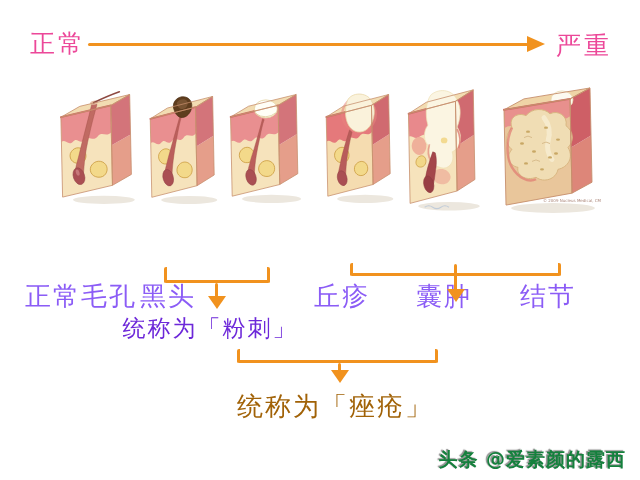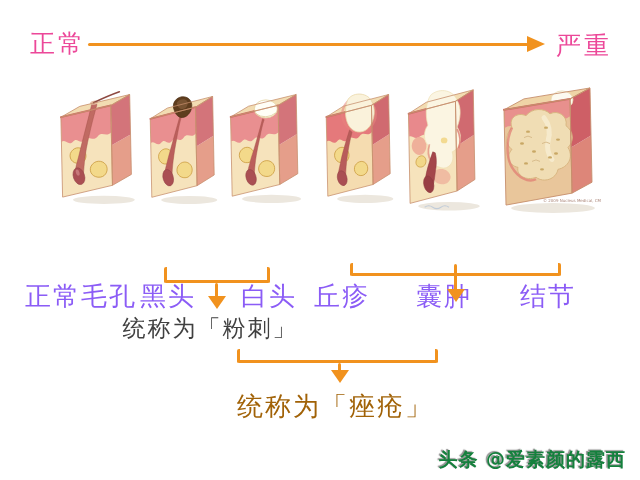--- a/index.html
+++ b/index.html
@@ -57,21 +57,21 @@
     border-right: 9px solid transparent;
     border-top: 13px solid #F1921E;
   }
 
   .caption {
     transform: translateX(-50%);
     font-size: 23px;
     letter-spacing: 2px;
     white-space: nowrap;
   }
-  .caption-light { color: #404040; }
+  .caption-light { color: #6d28d9; }
   .caption-dark  { color: #a16207; font-size: 26px; }
 
   
   .watermark {
     top: 447px; right: 14px;
     font-size: 19px; font-weight: bold; letter-spacing: 1px;
     color: #15803d;
     text-shadow: -1.5px -1.5px 1px #8e8e8e, 1px 1px 0 #ffffff;
     white-space: nowrap;
   }
@@ -248,21 +248,20 @@
         <polygon points="6,26 72,15 74,110 8,122"></polygon>
         <polygon points="72,15 92,4 94,99 74,110"></polygon>
       </g>
     </svg>
   </div>
 
   <div class="abs credit">© 2009 Nucleus Medical, CM</div>
 
   <div class="abs stage-label" style="left:81px;">正常毛孔</div>
   <div class="abs stage-label" style="left:168px;">黑头</div>
-  <div class="abs stage-label" style="left:269px;">白头</div>
   <div class="abs stage-label" style="left:342px;font-family:Liberation Mono, monospace;">丘疹</div>
   <div class="abs stage-label" style="left:548px;">结节</div>
   <div class="abs stage-label" style="left:444px;">囊肿</div>
 
   <div class="abs bracket" style="left:164px; top:267px; width:106px; height:16px;"></div>
   <div class="abs stem" style="left:215px; top:283px; height:14px;"></div>
   <div class="abs down-head" style="left:208px; top:296px;"></div>
   <div class="abs caption caption-light" style="left:210px; top:313px;">统称为「粉刺」</div>
 
   <div class="abs bracket" style="left:350px; top:263px; width:211px; height:13px;"></div>

